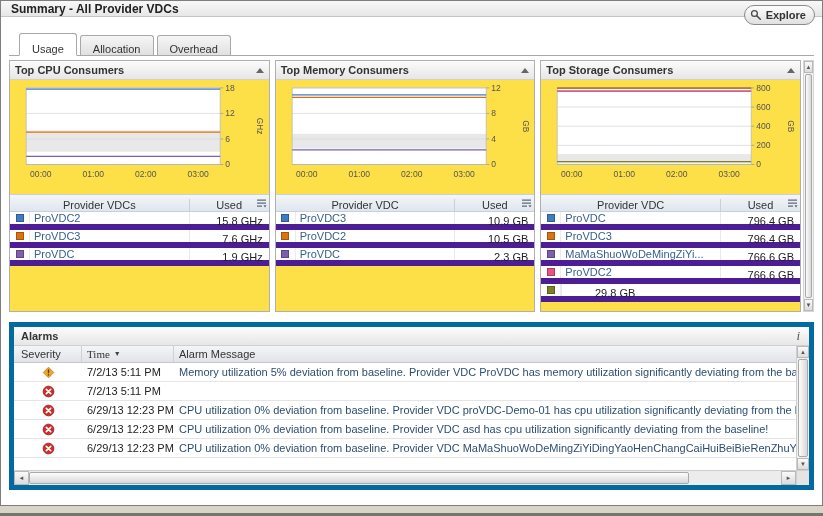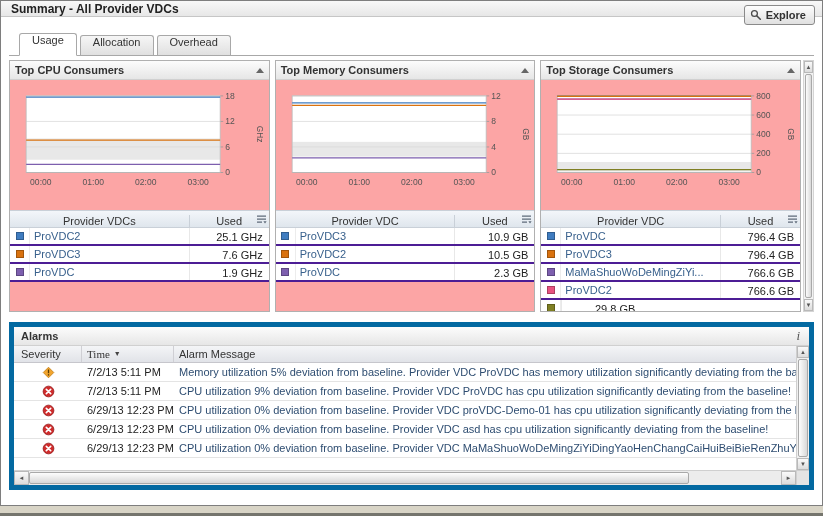--- a/index.html
+++ b/index.html
@@ -29,61 +29,61 @@
     background: linear-gradient(#f8f8f8, #e7e7e7);
     border-bottom: 1px solid #c6c6c6;
     display: flex; align-items: center;
     padding: 0 10px;
     position: relative;
   }
   .page-title { font-size: 12px; font-weight: bold; color: #222; }
   .explore-btn {
     position: absolute; right: 7px; top: 4px;
     height: 20px; padding: 0 8px 0 5px;
-    border: 1px solid #8a8a8a; border-radius: 3px;
+    border: 1px solid #8a8a8a; border-radius: 10px;
     background: linear-gradient(#fdfdfd, #e0e0e0);
     display: flex; align-items: center; gap: 4px;
     font-size: 11px; font-weight: bold; color: #333;
     cursor: pointer;
   }
   .explore-btn svg { width: 12px; height: 12px; display: block; }
 
   
   .tabstrip {
     margin: 0 8px;
     padding: 15px 0 0 10px;
     border-bottom: 1px solid #a8a8a8;
     display: flex; align-items: flex-end;
     background: #fff;
     height: 39px;
   }
   .tab {
-    display: inline-flex; align-items: flex-start;
+    display: inline-flex; align-items: flex-end;
     height: 20px; padding: 0 12px;
     margin-right: 3px;
     border: 1px solid #a8a8a8; border-bottom: none;
     border-radius: 3px 3px 0 0;
     background: linear-gradient(#f6f6f6, #e0e0e0);
     color: #333; cursor: pointer;
     position: relative;
   }
   .tab.active {
     height: 23px;
     background: #fff;
     margin-bottom: -1px;
     border-bottom: 1px solid #fff;
     z-index: 2;
   }
 
   
   .panels-region { display: flex; margin: 4px 8px 0 8px; height: 252px; }
   .panels { flex: 1; display: flex; gap: 5px; }
   .panel {
-    flex: 1; border: 1px solid #b0b0b0; background: #fca5a5;
-    display: flex; flex-direction: column; overflow: hidden; gap: 8px;
+    flex: 1; border: 1px solid #b0b0b0; background: #fde047;
+    display: flex; flex-direction: column; overflow: hidden;
   }
   .panel-header {
     height: 19px; flex: none;
     background: linear-gradient(#fcfcfc, #e6e6e6);
     border-bottom: 1px solid #d0d0d0;
     display: flex; align-items: center; padding: 0 5px;
   }
   .panel-title { font-weight: bold; font-size: 11px; color: #333; }
   .collapse-arrow {
     margin-left: auto; width: 0; height: 0; cursor: pointer;
@@ -99,21 +99,21 @@
     background: linear-gradient(#f3f6fa, #dfe6ed);
     border-bottom: 1px solid #c9d0d8;
     color: #333; position: relative;
   }
   .ct-header .h-name { flex: 1; text-align: center; }
   .ct-header .h-used { width: 80px; text-align: center; border-left: 1px solid #c9d0d8; }
   .grid-icon { position: absolute; right: 2px; top: 3px; width: 11px; height: 11px; cursor: pointer; }
   .grid-icon svg { width: 11px; height: 11px; display: block; }
   .ct-row {
     display: flex; height: 18px; align-items: center;
-    border-bottom: 2px solid #4c1d95; background: #fff; cursor: pointer;
+    border-bottom: 6px solid #4c1d95; background: #fff; cursor: pointer;
   }
   .ct-swatch-cell { width: 20px; display: flex; justify-content: center; border-right: 1px solid #ececec; align-self: stretch; align-items: center; }
   .swatch { width: 8px; height: 8px; display: inline-block; border: 1px solid rgba(0,0,0,0.25); }
   .ct-name { flex: 1; color: #38608c; padding-left: 4px; white-space: nowrap; overflow: hidden; }
   .ct-used { width: 80px; text-align: right; padding-right: 6px; color: #222; border-left: 1px solid #e8e8e8; align-self: stretch; line-height: 18px; }
 
   
   .panels-vscroll {
     width: 11px; margin-left: 2px; flex: none;
     background: #f2f2f2; border: 1px solid #d4d4d4;
@@ -266,21 +266,21 @@
                   <polygon points="7.4,7.2 10.6,7.2 9,9.6" fill="#5f6b7a"></polygon>
                 </svg>
         </span>
       </div>
       <div class="ct-body">
               <div class="ct-row">
     <span class="ct-swatch-cell">
                   <span class="swatch" style="background: rgb(63, 124, 192);"></span>
                 </span>
     <span class="ct-name">ProVDC2</span>
-    <span class="ct-used">25.1 GHz</span>
+    <span class="ct-used">15.8 GHz</span>
   </div>
               <div class="ct-row">
     <span class="ct-swatch-cell">
                   <span class="swatch" style="background: rgb(217, 114, 15);"></span>
                 </span>
     <span class="ct-name">ProVDC3</span>
     <span class="ct-used">7.6 GHz</span>
   </div>
               <div class="ct-row">
     <span class="ct-swatch-cell">
@@ -488,21 +488,20 @@
     <span class="c-sev">
 
       <span class="sev-icon">
         <svg viewBox="0 0 16 16">
                     <circle cx="8" cy="8" r="6.6" fill="#cf2b2b" stroke="#951616" stroke-width="1"></circle>
                     <path d="M5.3 5.3 L10.7 10.7 M10.7 5.3 L5.3 10.7" stroke="#fff" stroke-width="2" stroke-linecap="round"></path>
                   </svg>
       </span>
     </span>
     <span class="c-time">7/2/13 5:11 PM</span>
-    <span class="c-msg">CPU utilization 9% deviation from baseline. Provider VDC ProVDC has cpu utilization significantly deviating from the baseline!</span>
   </div>
             <div class="at-row">
     <span class="c-sev">
 
       <span class="sev-icon">
         <svg viewBox="0 0 16 16">
                     <circle cx="8" cy="8" r="6.6" fill="#cf2b2b" stroke="#951616" stroke-width="1"></circle>
                     <path d="M5.3 5.3 L10.7 10.7 M10.7 5.3 L5.3 10.7" stroke="#fff" stroke-width="2" stroke-linecap="round"></path>
                   </svg>
       </span>

